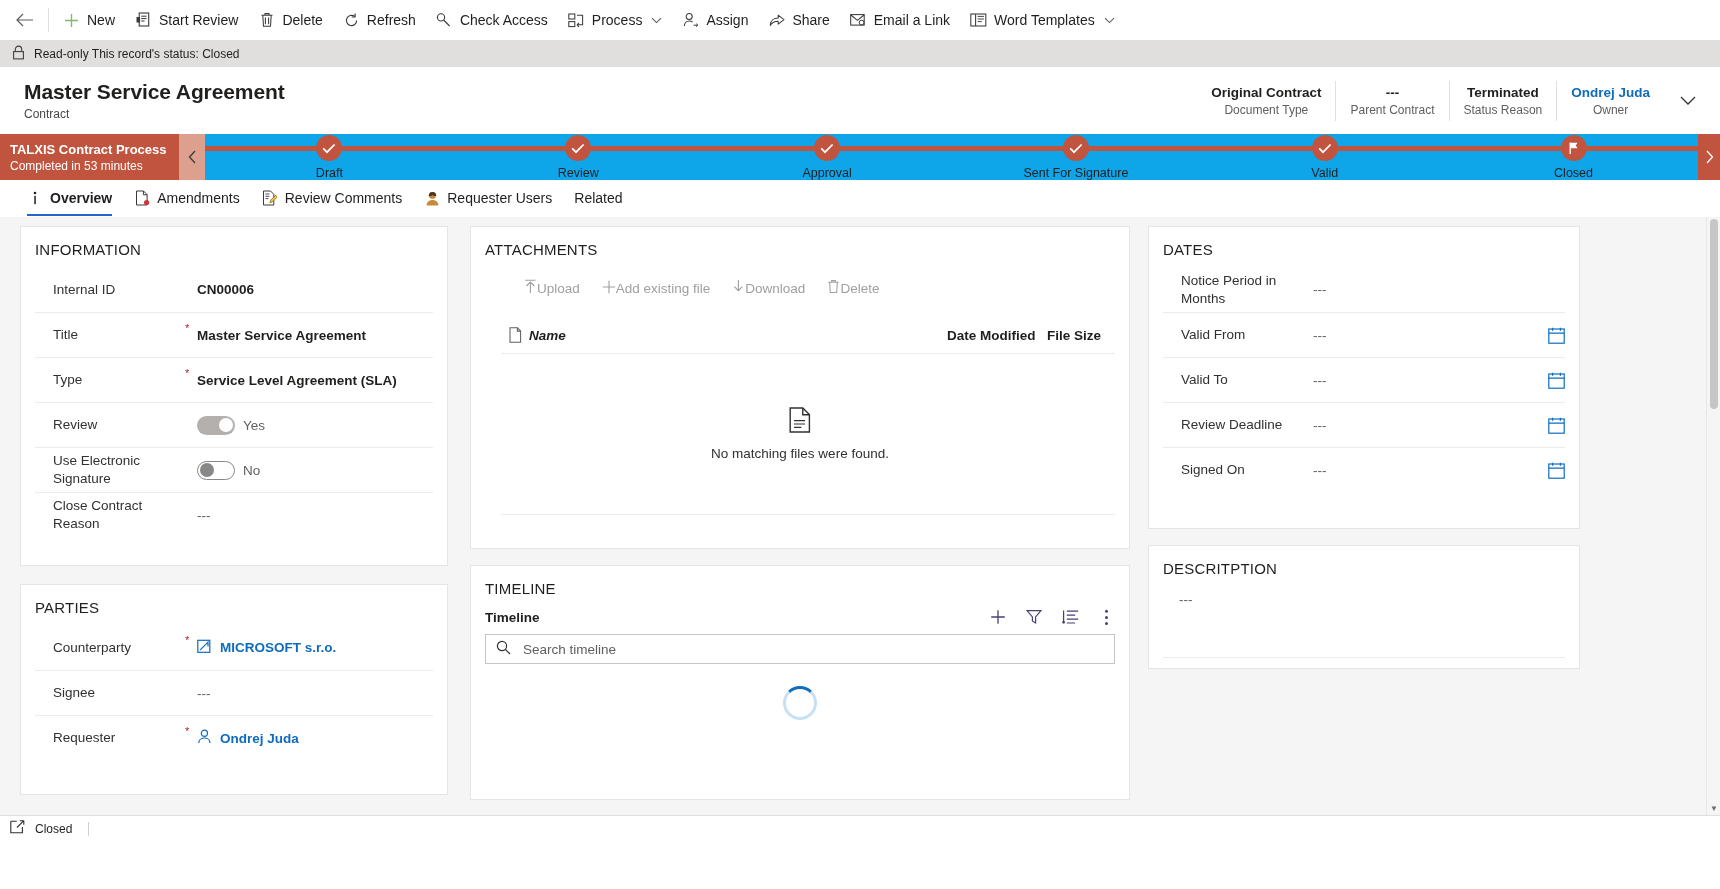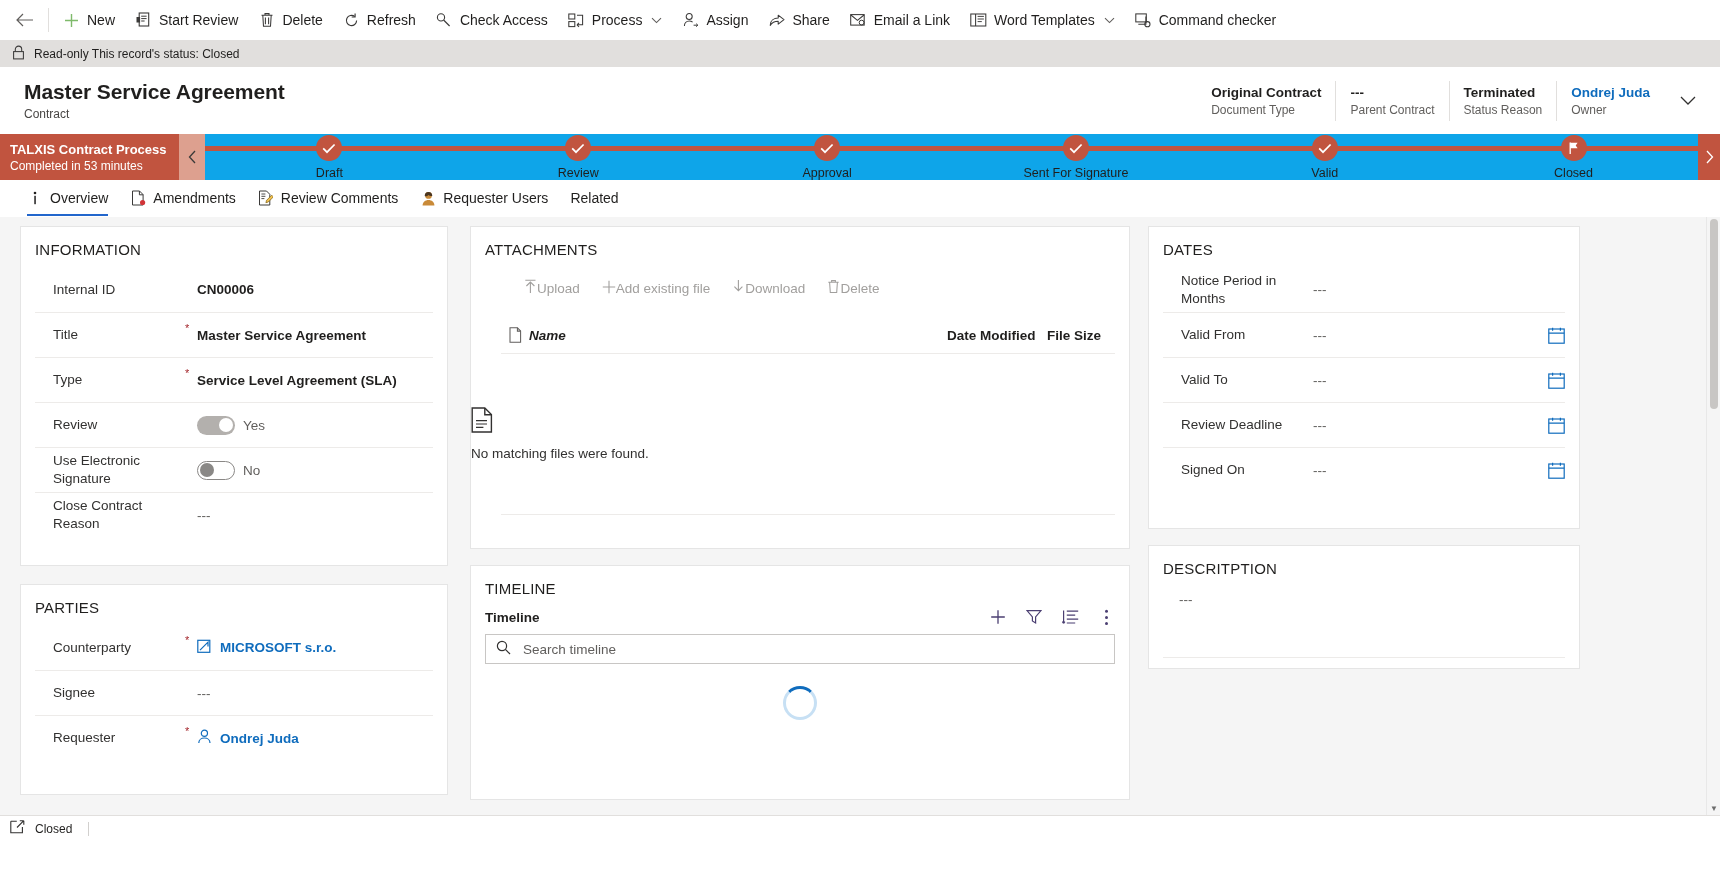--- a/index.html
+++ b/index.html
@@ -51,21 +51,21 @@
   
   .rec-header {
     height: 67px; min-height: 67px;
     display: flex; align-items: center;
     background: #ffffff;
     padding: 0 14px 0 24px;
   }
   .rec-title-wrap { display: flex; flex-direction: column; justify-content: center; }
   .rec-title { font-size: 21px; font-weight: 600; color: #201f1e; letter-spacing: -0.1px; line-height: 26px; }
   .rec-subtitle { font-size: 12px; color: #484644; line-height: 16px; margin-top: 1px; }
-  .rec-fields { margin-left: auto; display: flex; align-items: center; height: 44px; }
+  .rec-fields { margin-left: auto; display: flex; align-items: center; height: 44px; text-align: center; }
   .rec-field {
     display: flex; flex-direction: column; justify-content: center;
     padding: 0 14px; height: 40px; min-width: 60px;
     border-left: 1px solid #e1dfdd;
   }
   .rec-field:first-child { border-left: none; }
   .rec-field .val { font-size: 13.5px; font-weight: 600; color: #201f1e; line-height: 19px; white-space: nowrap; }
   .rec-field .val.link { color: #0f6cbd; }
   .rec-field .lbl { font-size: 12px; color: #605e5c; line-height: 16px; white-space: nowrap; }
   .rec-expand {
@@ -128,21 +128,21 @@
     display: flex; align-items: stretch;
     background: #ffffff; padding-left: 16px;
     border-bottom: 1px solid #ffffff;
   }
   .tab {
     display: flex; align-items: center; gap: 7px;
     padding: 0 11px; cursor: pointer;
     font-size: 14px; color: #201f1e;
     position: relative;
   }
-  .tab.active { font-weight: 400; }
+  .tab.active { font-weight: 700; }
   .tab.active::after {
     content: ""; position: absolute;
     left: 11px; right: 11px; bottom: 0; height: 2px; background: #2266cc;
   }
   .tab-ico { width: 16px; height: 16px; display: inline-flex; align-items: center; justify-content: center; }
 
   
   .form-body {
     flex: 1 1 auto; position: relative;
     background: #f5f5f5;
@@ -213,21 +213,21 @@
     padding: 4px 0 10px 0;
     border-bottom: 1px solid #edebe9;
     font-size: 13.5px; font-weight: 600; color: #201f1e;
   }
   .att-head .doc-ico { width: 28px; flex: 0 0 28px; display: flex; align-items: center; justify-content: center; color: #605e5c; }
   .att-head .h-name { flex: 1 1 auto; font-style: italic; }
   .att-head .h-date { width: 100px; flex: 0 0 100px; text-align: left; }
   .att-head .h-size { width: 68px; flex: 0 0 68px; text-align: left; }
   .att-empty {
     height: 160px; display: flex; flex-direction: column;
-    justify-content: center; gap: 9px;
+    align-items: center; justify-content: center; gap: 9px;
   }
   .att-empty .txt { font-size: 13.5px; color: #323130; }
   .att-foot { margin: 0 14px 0 30px; border-top: 1px solid #edebe9; height: 22px; }
 
   
   .tl-head {
     display: flex; align-items: center;
     padding: 2px 14px 8px 14px;
   }
   .tl-head .t { font-size: 13.5px; font-weight: 600; color: #201f1e; }
@@ -403,30 +403,20 @@
           </svg>
       </span>
       <span>Word Templates</span>
       <span class="cmd-chev">
         <svg width="11" height="7" viewBox="0 0 11 7">
             <path d="M1 1.2 5.5 5.6 10 1.2" fill="none" stroke="#605e5c" stroke-width="1.1"></path>
           </svg>
       </span>
     </div>
 
-    <div class="cmd-btn">
-      <span class="cmd-ico">
-        <svg width="17" height="15" viewBox="0 0 17 15">
-            <rect x="0.8" y="0.9" width="10.5" height="8" fill="none" stroke="#3b3a39" stroke-width="1.05"></rect>
-            <path d="M3.3 11.3h7.6V3.4" fill="none" stroke="#3b3a39" stroke-width="1.05"></path>
-            <circle cx="12.4" cy="11.2" r="2.6" fill="none" stroke="#3b3a39" stroke-width="1.05"></circle>
-          </svg>
-      </span>
-      <span>Command checker</span>
-    </div>
   </div>
 
   <div class="readonly-bar">
     <span>
       <svg width="13" height="15" viewBox="0 0 13 15">
           <path d="M3.3 6.6V4.3a3.2 3.2 0 0 1 6.4 0v2.3" fill="none" stroke="#3b3a39" stroke-width="1.05"></path>
           <rect x="1.6" y="6.6" width="9.8" height="7.3" fill="none" stroke="#3b3a39" stroke-width="1.05"></rect>
         </svg>
     </span>
     <span>Read-only This record's status: Closed</span>

